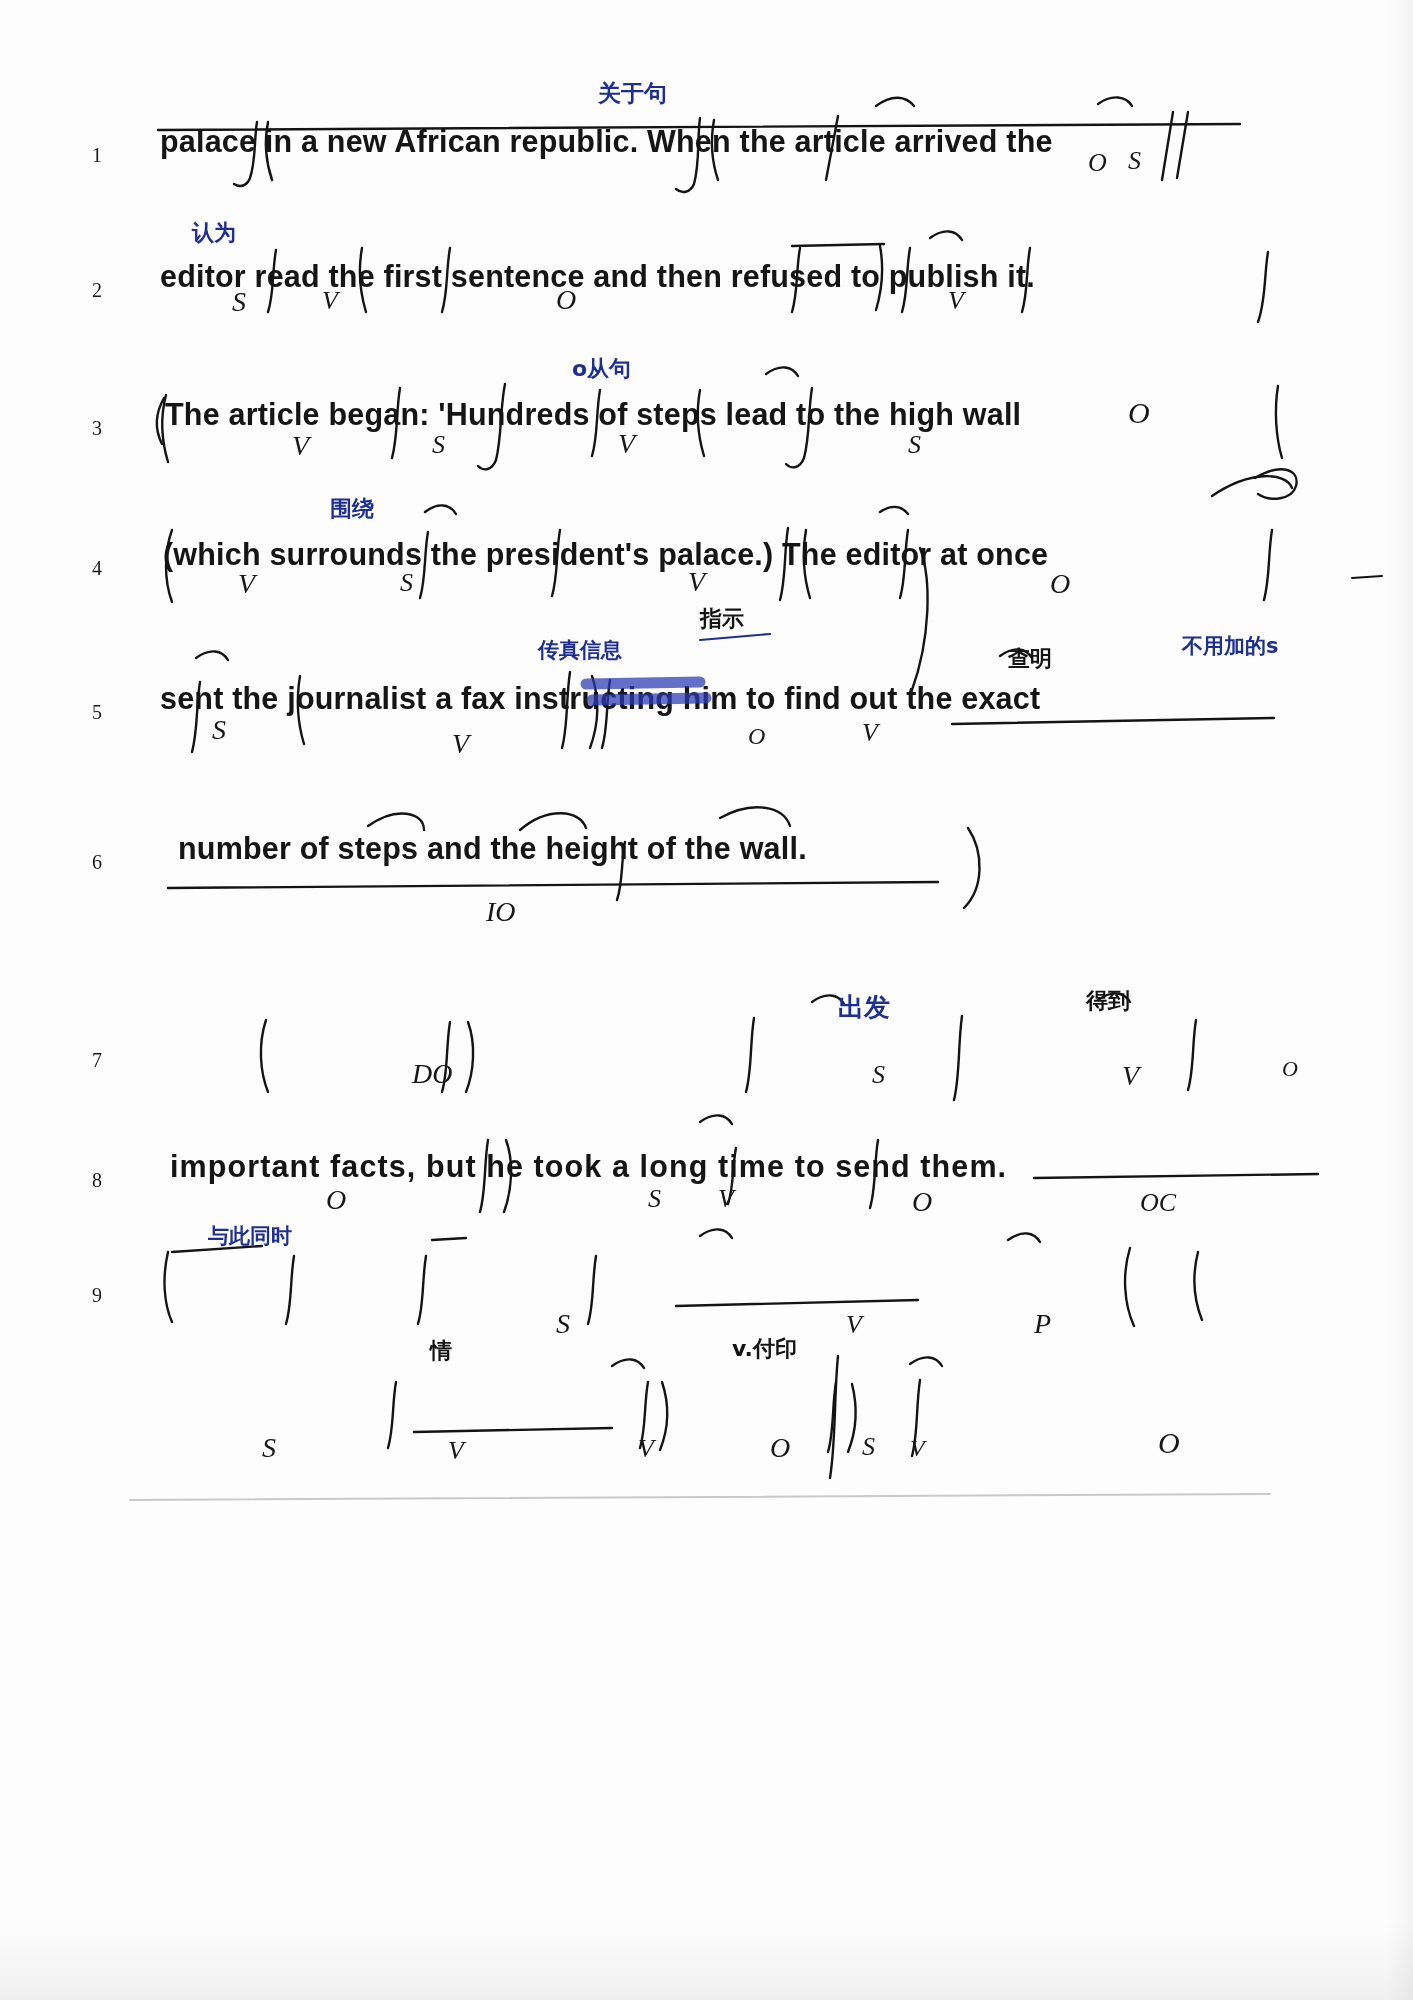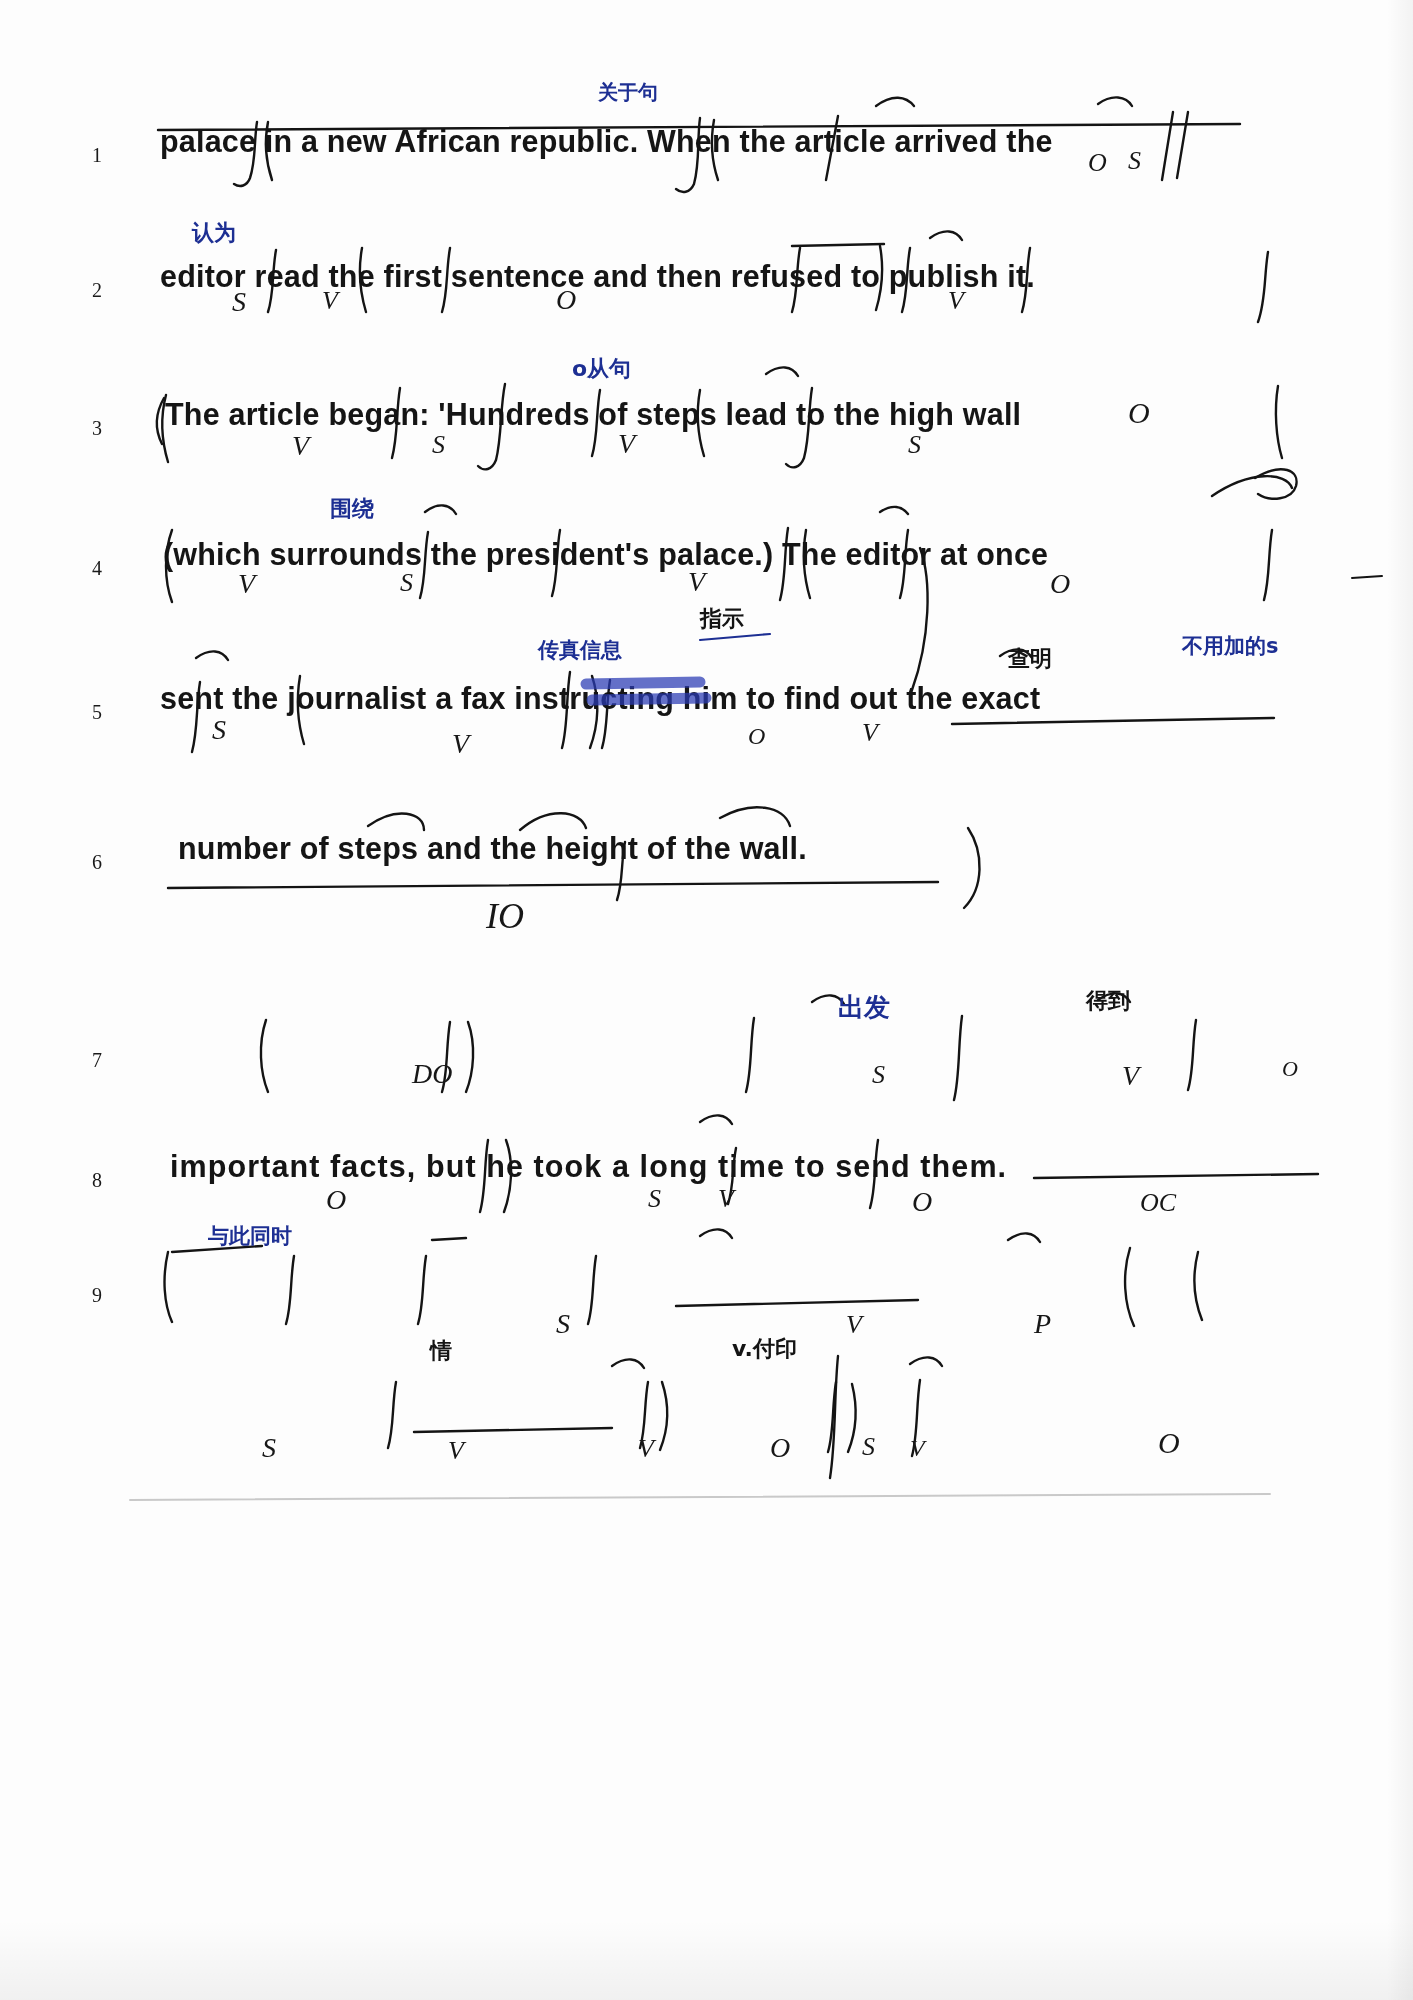--- a/index.html
+++ b/index.html
@@ -303,21 +303,21 @@
   <div class="mark" style="left:238px; top:570px; font-size:28px;">V</div>
   <div class="mark" style="left:400px; top:570px; font-size:26px;">S</div>
   <div class="mark" style="left:688px; top:568px; font-size:28px;">V</div>
   <div class="mark" style="left:1050px; top:570px; font-size:28px;">O</div>
 
   <div class="mark" style="left:212px; top:716px; font-size:28px;">S</div>
   <div class="mark" style="left:452px; top:730px; font-size:28px;">V</div>
   <div class="mark" style="left:748px; top:724px; font-size:24px;">O</div>
   <div class="mark" style="left:862px; top:720px; font-size:26px;">V</div>
 
-  <div class="mark" style="left:486px; top:898px; font-size:36px;text-align:right;">IO</div>
+  <div class="mark" style="left:486px; top:898px; font-size:28px;text-align:right;">IO</div>
 
   <div class="mark" style="left:412px; top:1060px; font-size:28px;">DO</div>
   <div class="mark" style="left:872px; top:1062px; font-size:26px;">S</div>
   <div class="mark" style="left:1122px; top:1062px; font-size:28px;">V</div>
   <div class="mark" style="left:1282px; top:1058px; font-size:22px;">O</div>
 
   <div class="mark" style="left:326px; top:1186px; font-size:28px;">O</div>
   <div class="mark" style="left:648px; top:1186px; font-size:26px;">S</div>
   <div class="mark" style="left:718px; top:1186px; font-size:26px;">V</div>
   <div class="mark" style="left:912px; top:1188px; font-size:28px;">O</div>
@@ -328,21 +328,21 @@
   <div class="mark" style="left:1034px; top:1310px; font-size:28px;">P</div>
 
   <div class="mark" style="left:262px; top:1434px; font-size:28px;">S</div>
   <div class="mark" style="left:448px; top:1438px; font-size:26px;">V</div>
   <div class="mark" style="left:638px; top:1436px; font-size:26px;">V</div>
   <div class="mark" style="left:770px; top:1434px; font-size:28px;">O</div>
   <div class="mark" style="left:862px; top:1434px; font-size:26px;">S</div>
   <div class="mark" style="left:910px; top:1436px; font-size:24px;">V</div>
   <div class="mark" style="left:1158px; top:1428px; font-size:30px;">O</div>
 
-  <div class="mark cn" style="left:598px; top:82px; font-size:20px;">关于句</div>
+  <div class="mark cn" style="left:598px; top:82px; font-size:23px;">关于句</div>
   <div class="mark cn" style="left:192px; top:222px; font-size:22px;">认为</div>
   <div class="mark cn" style="left:572px; top:358px; font-size:22px;">o从句</div>
   <div class="mark cn" style="left:330px; top:498px; font-size:22px;">围绕</div>
   <div class="mark cn" style="left:538px; top:640px; font-size:21px;">传真信息</div>
   <div class="mark cn-dark" style="left:700px; top:608px; font-size:22px;">指示</div>
   <div class="mark cn-dark" style="left:1008px; top:648px; font-size:22px;">查明</div>
   <div class="mark cn" style="left:1182px; top:636px; font-size:21px;">不用加的s</div>
   <div class="mark cn" style="left:838px; top:994px; font-size:26px;">出发</div>
   <div class="mark cn-dark" style="left:1086px; top:990px; font-size:22px;">得到</div>
   <div class="mark cn" style="left:208px; top:1226px; font-size:21px;">与此同时</div>

